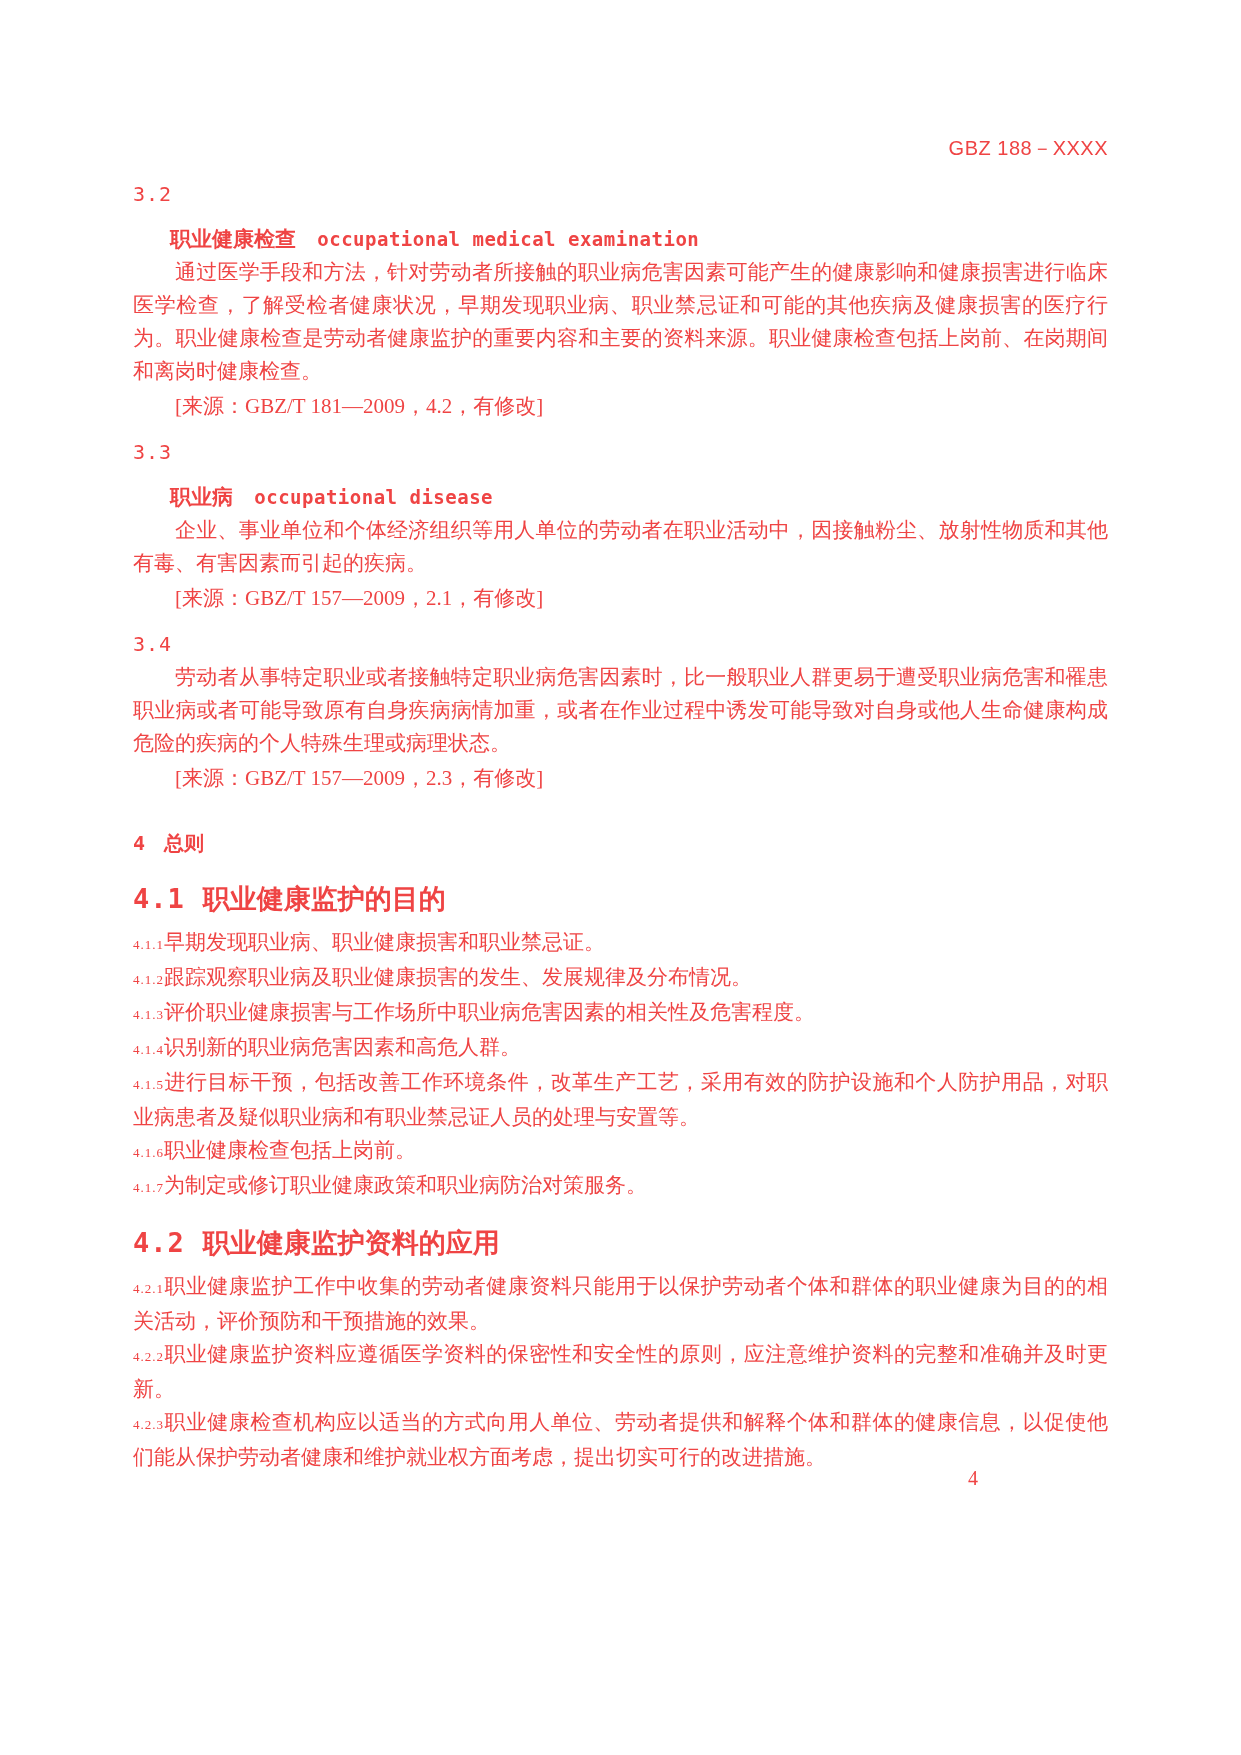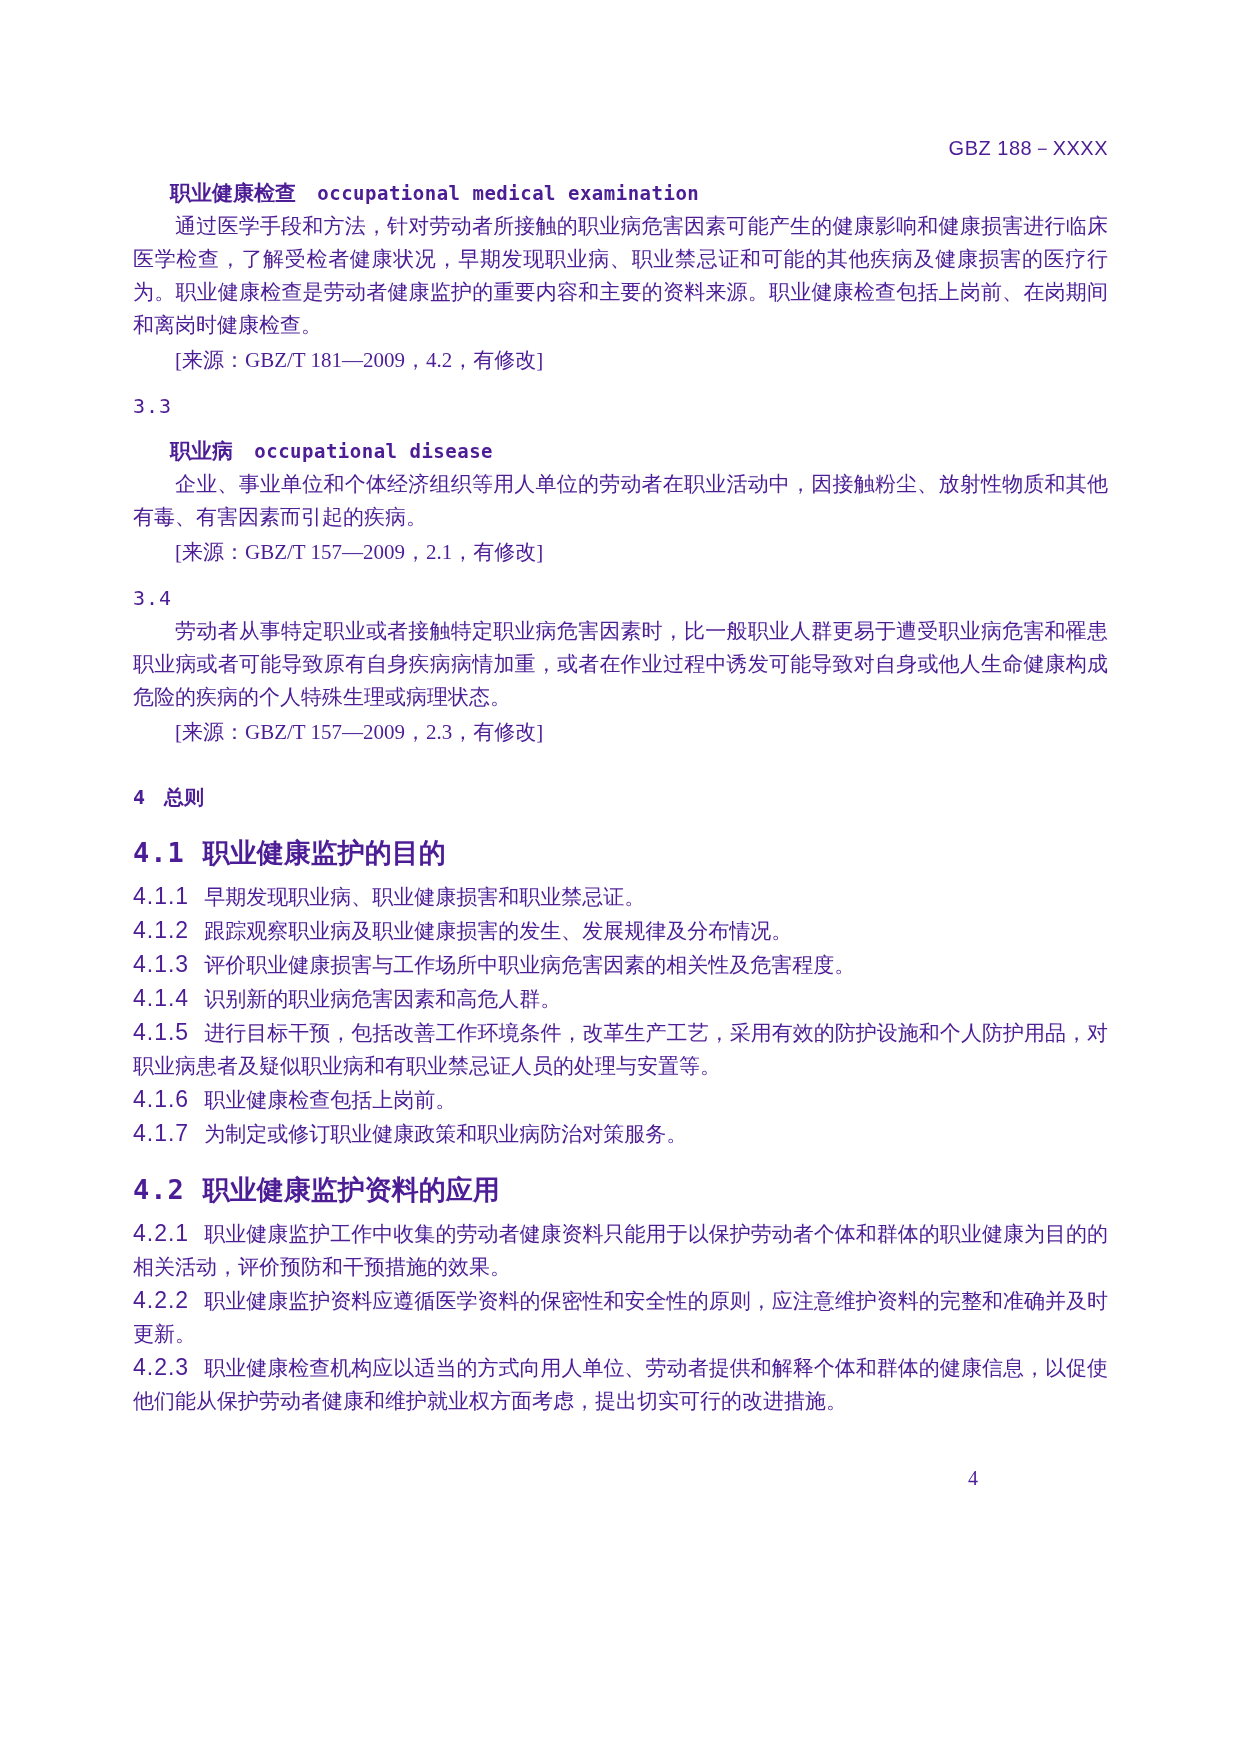--- a/index.html
+++ b/index.html
@@ -11,21 +11,21 @@
     position: relative;
     width: 1241px;
     height: 1755px;
     margin: 0 auto;
     background: #ffffff;
     box-sizing: border-box;
     padding: 132px 133px 0 133px;
     font-family: "Liberation Serif", "DejaVu Serif", serif;
     font-size: 21px;
     line-height: 33px;
-    color: #4c1d95;
+    color: #ef4444;
     overflow: hidden;
   }
   .header-row {
     text-align: right;
     font-family: "Liberation Sans", "DejaVu Sans", sans-serif;
     font-size: 20px;
     letter-spacing: 0.5px;
   }
   .indent { text-indent: 2em; }
   .source-line {
@@ -77,23 +77,22 @@
     font-family: "DejaVu Sans Mono", "Liberation Mono", monospace;
     margin-right: 18px;
     letter-spacing: 1px;
   }
   .clause-group { margin-top: 10px; }
   p.clause {
     margin: 0;
     text-align: justify;
   }
   .clause-num {
-    font-family: Liberation Sans, sans-serif;
-    font-size: 23px;
-    margin-right: 15px;
+    font-family: Liberation Serif, serif;
+    font-size: 13px;
     letter-spacing: 1px;
     white-space: nowrap;
   }
   .page-number {
     position: absolute;
     top: 1462px;
     left: 968px;
     font-size: 20px;
     font-family: "Liberation Serif", "DejaVu Serif", serif;
   }
@@ -102,20 +101,21 @@
 <body>
 
 <div class="page">
 
   <div class="header-row">
     <span>GBZ 188－XXXX</span>
   </div>
 
 
   <section>
+    <div class="section-num">3.2</div>
     <div class="term-heading">
       <span class="term-cn">职业健康检查</span>
       <span class="term-en">occupational medical examination</span>
     </div>
     <p class="body-par indent">通过医学手段和方法，针对劳动者所接触的职业病危害因素可能产生的健康影响和健康损害进行临床医学检查，了解受检者健康状况，早期发现职业病、职业禁忌证和可能的其他疾病及健康损害的医疗行为。职业健康检查是劳动者健康监护的重要内容和主要的资料来源。职业健康检查包括上岗前、在岗期间和离岗时健康检查。</p>
     <div class="source-line indent">[来源：GBZ/T 181—2009，4.2，有修改]</div>
   </section>
 
   <section>
     <div class="section-num">3.3</div>

